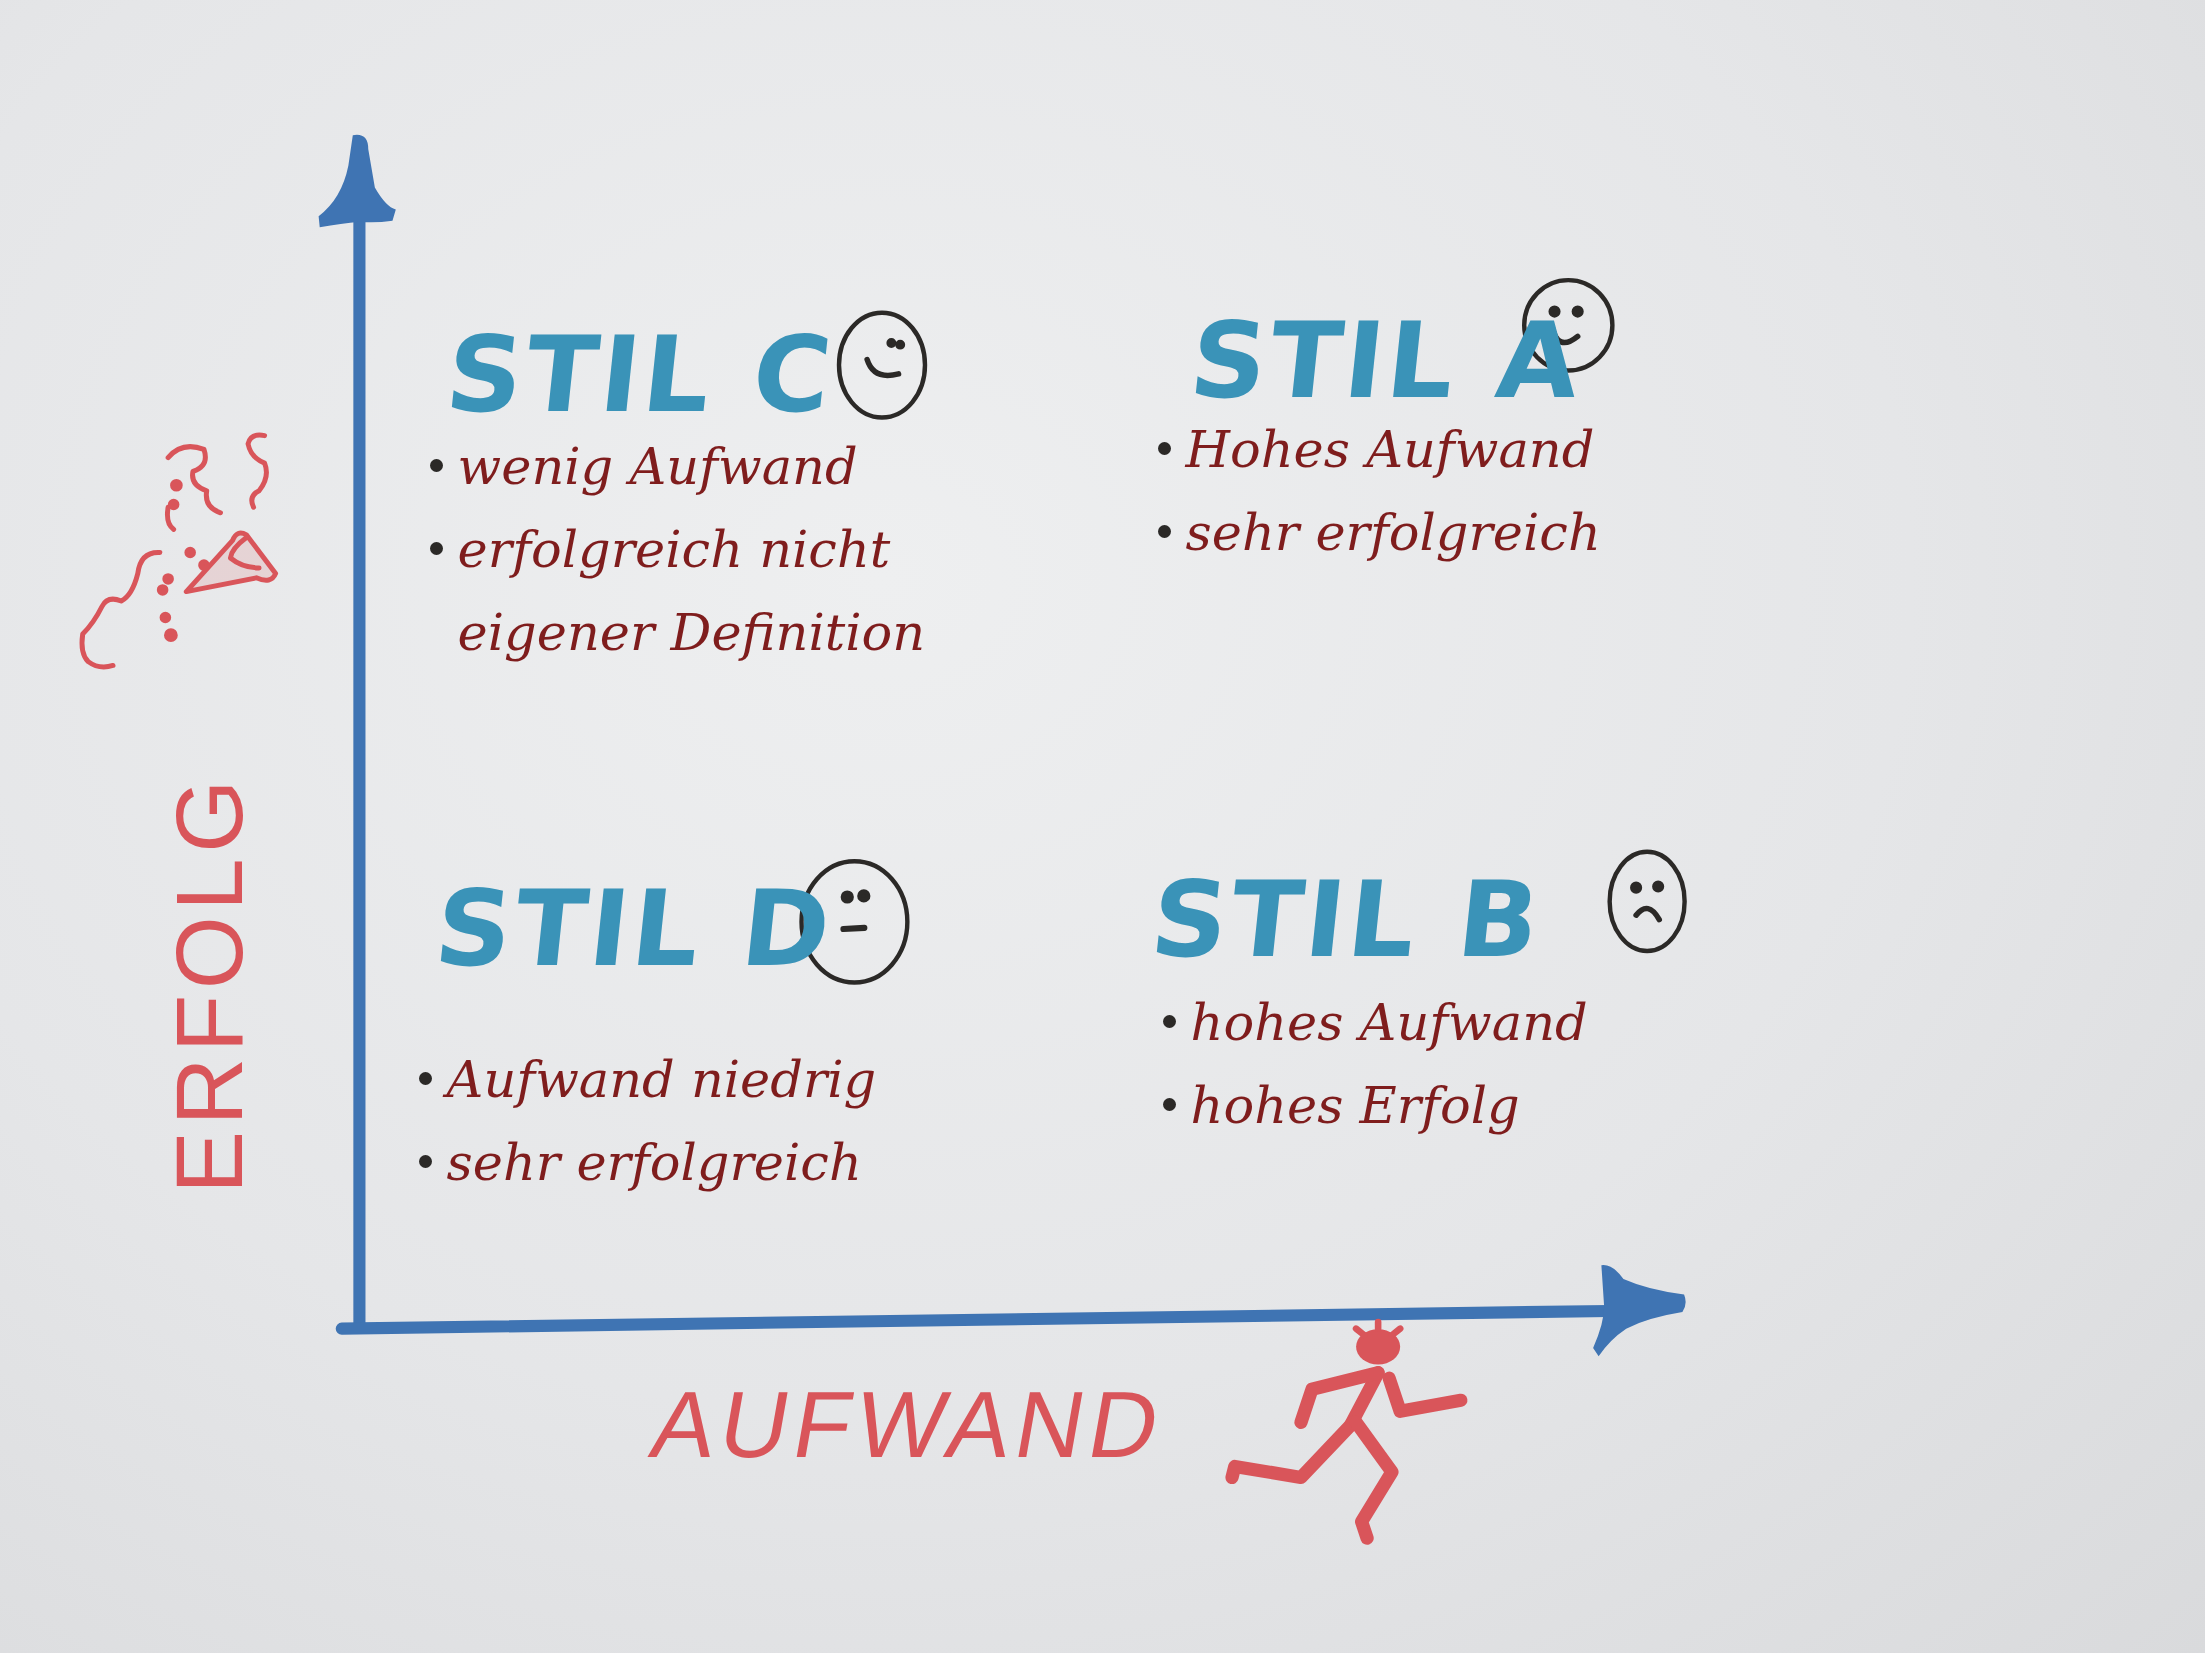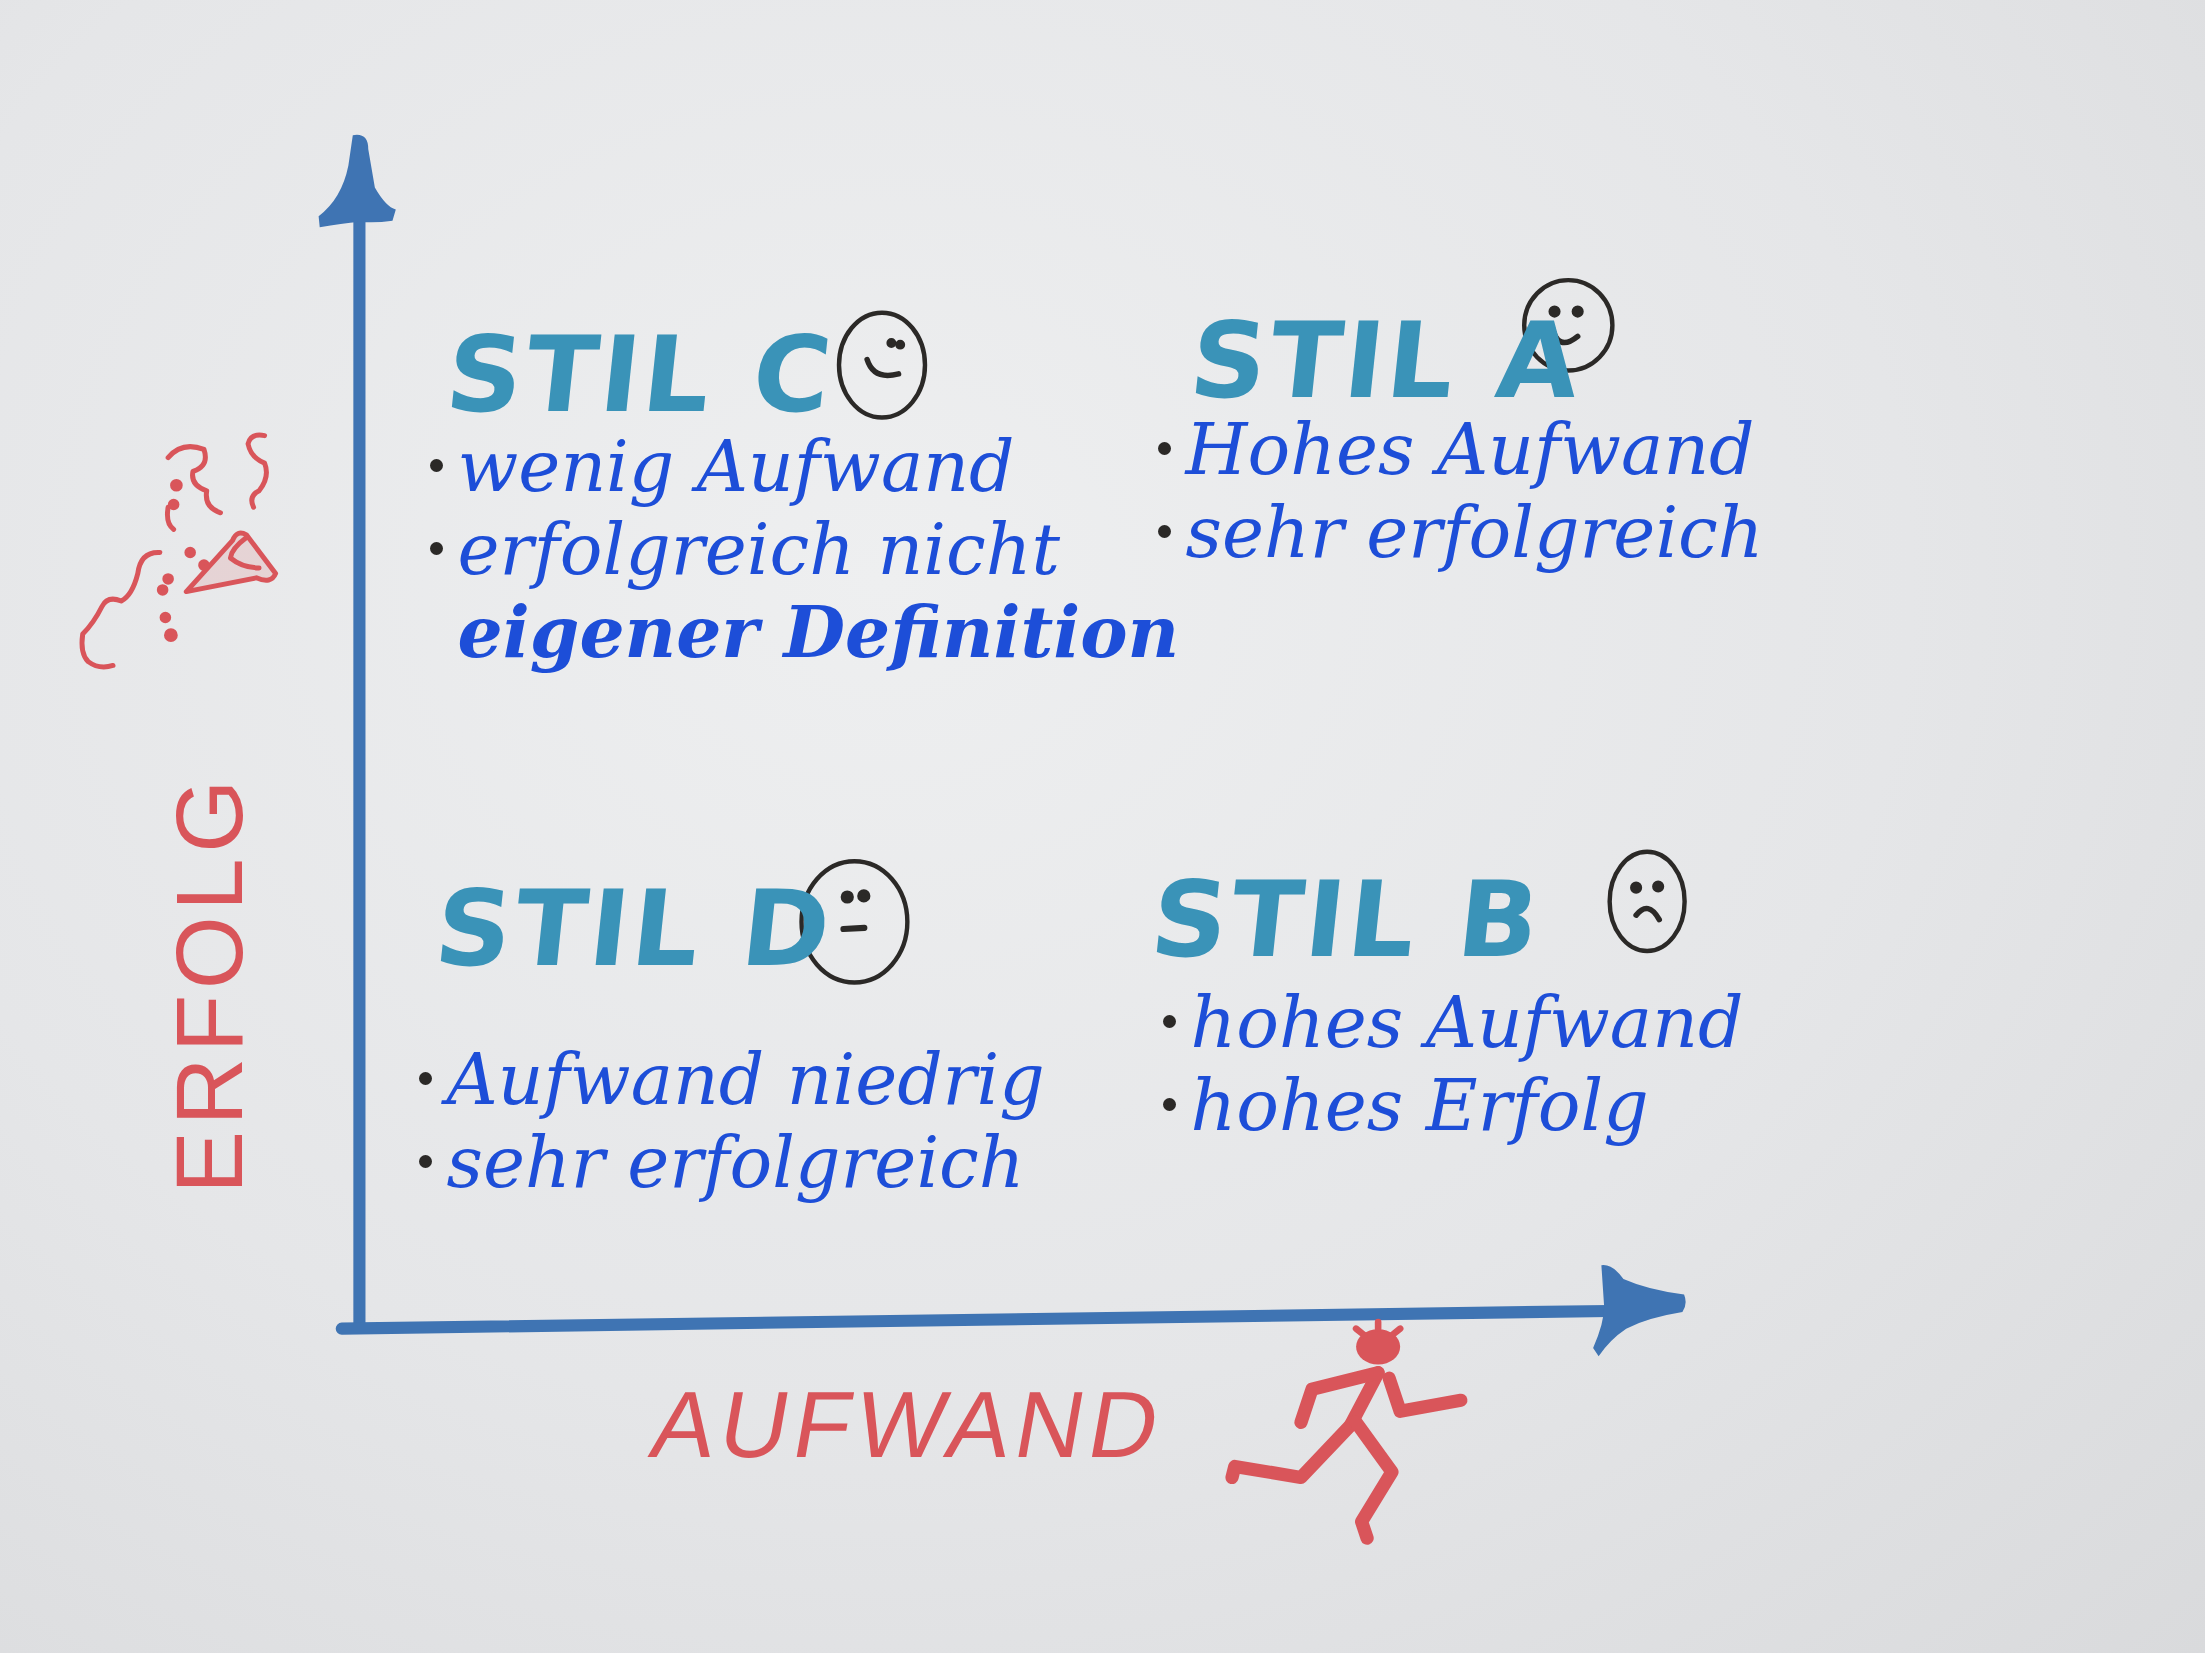--- a/index.html
+++ b/index.html
@@ -18,28 +18,28 @@
     font-size: 105px;
     letter-spacing: 3.3px;
     line-height: 1;
     white-space: nowrap;
     transform: skewX(-6deg);
   }
   .bullets {
     position: absolute;
     font-family: "DejaVu Serif", serif;
     font-style: italic;
-    color: #1d4ed8;
-    font-size: 71px;
+    color: #7f1d1d;
+    font-size: 51px;
     line-height: 83px;
     white-space: nowrap;
     margin: 0; padding: 0; list-style: none;
   }
   .bullets li { position: relative; padding-left: 27.6px; }
-  .bullets li.cont { padding-left: 27.6px; font-weight: bold; }
+  .bullets li.cont { padding-left: 27.6px; }
   .bullets li .dot {
     position: absolute; left: 0; top: 34px;
     width: 13.2px; height: 13.2px; border-radius: 50%;
     background: #2b2927;
   }
   .axis-label {
     position: absolute;
     font-family: "Liberation Sans", sans-serif;
     color: #d9555a;
     font-size: 94px;

